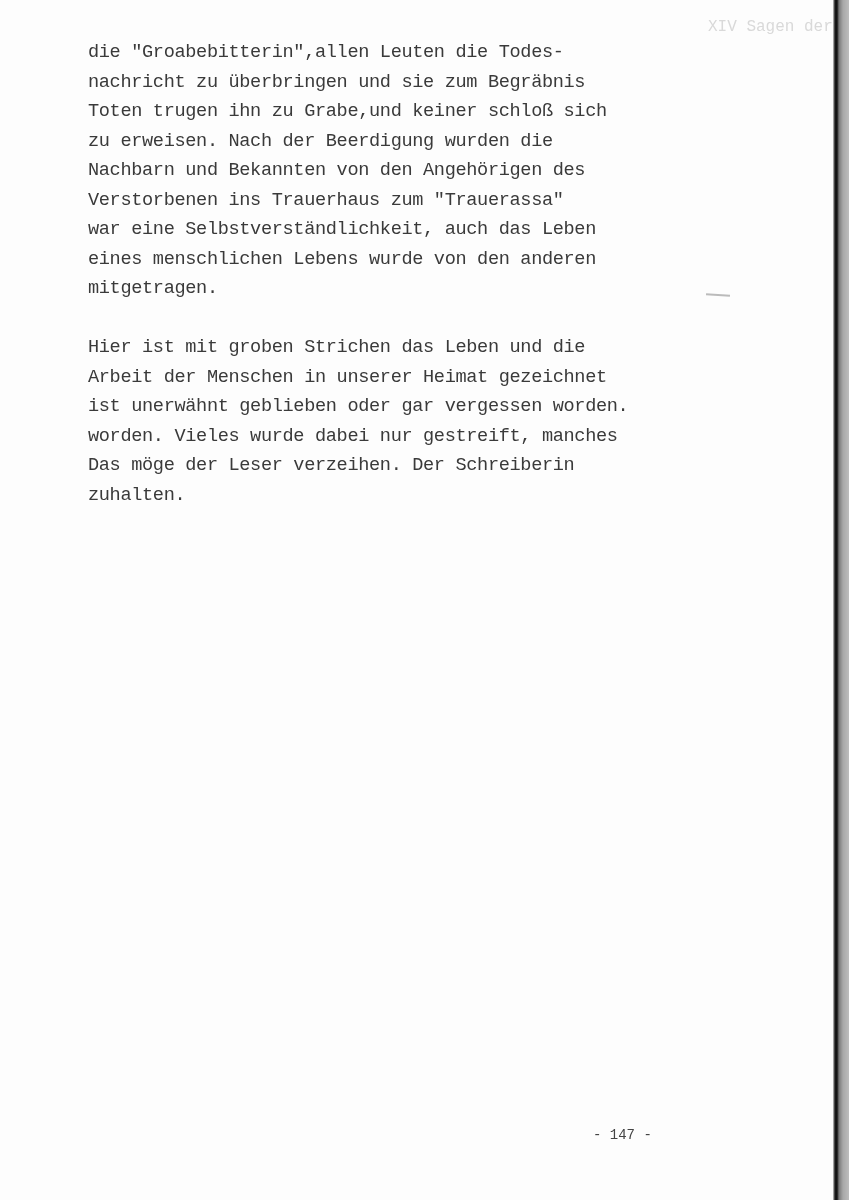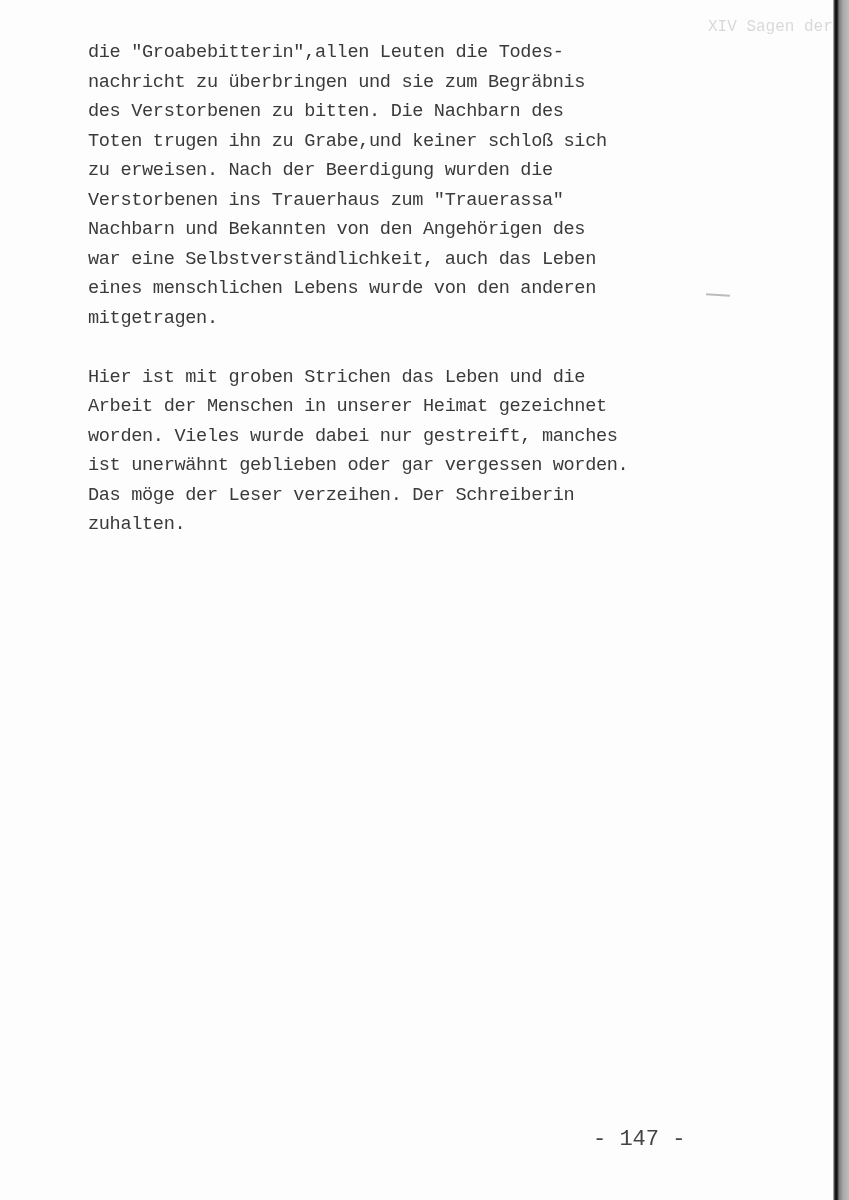--- a/index.html
+++ b/index.html
@@ -20,21 +20,21 @@
       position: absolute; left: 88px; top: 38px; width: 640px;
       font-family: "Liberation Mono", "DejaVu Sans Mono", monospace;
       font-size: 18.6px; line-height: 29.5px; color: #3a3a3a;
       letter-spacing: -0.35px;
     }
     .line { white-space: pre; height: 29.5px; }
     .gap { height: 29.5px; }
     .page-number {
       position: absolute; left: 593px; top: 1127px;
       font-family: "Liberation Mono", "DejaVu Sans Mono", monospace;
-      font-size: 22px; color: #444; white-space: pre;
+      font-size: 14px; color: #444; white-space: pre;
     }
     .spine {
       position: absolute; left: 833px; top: 0; width: 16px; height: 1200px;
       background: linear-gradient(to right, #cfcfcf 0px, #1a1a1a 2px, #111 4px, #7a7a7a 6px, #a8a8a8 10px, #bdbdbd 16px);
     }
     .stray-mark {
       position: absolute; left: 706px; top: 294px; width: 24px; height: 2px;
       background: #bbb; transform: rotate(4deg);
     }
   </style>
@@ -42,35 +42,34 @@
 <body>
 
 <div class="page">
   <div class="ghost-header">XIV Sagen der Heimat</div>
   <div class="stray-mark"></div>
 
   <div class="body-text">
     <div>
       <div class="line">die "Groabebitterin",allen Leuten die Todes-</div>
       <div class="line">nachricht zu überbringen und sie zum Begräbnis</div>
-      <div class="line">des Verstorbenen zu bitten. Die Nachbarn des</div>
       <div class="line">Toten trugen ihn zu Grabe,und keiner schloß sich</div>
       <div class="line">zu erweisen. Nach der Beerdigung wurden die</div>
+      <div class="line">Nachbarn und Bekannten von den Angehörigen des</div>
       <div class="line">Verstorbenen ins Trauerhaus zum "Trauerassa"</div>
-      <div class="line">Nachbarn und Bekannten von den Angehörigen des</div>
       <div class="line">war eine Selbstverständlichkeit, auch das Leben</div>
       <div class="line">eines menschlichen Lebens wurde von den anderen</div>
       <div class="line">mitgetragen.</div>
     </div>
     <div class="gap"></div>
     <div>
       <div class="line">Hier ist mit groben Strichen das Leben und die</div>
       <div class="line">Arbeit der Menschen in unserer Heimat gezeichnet</div>
+      <div class="line">ist unerwähnt geblieben oder gar vergessen worden.</div>
       <div class="line">worden. Vieles wurde dabei nur gestreift, manches</div>
-      <div class="line">ist unerwähnt geblieben oder gar vergessen worden.</div>
       <div class="line">Das möge der Leser verzeihen. Der Schreiberin</div>
       <div class="line">zuhalten.</div>
     </div>
   </div>
 
   <div class="page-number">- 147 -</div>
 </div>
 <div class="spine"></div>
 
 </body></html>

